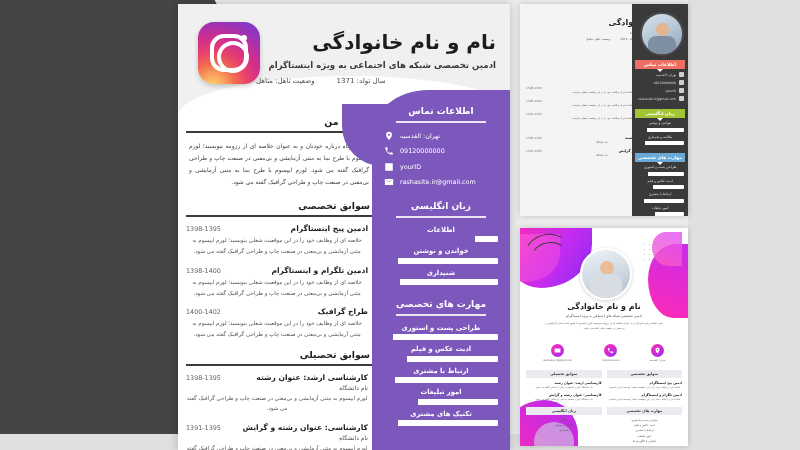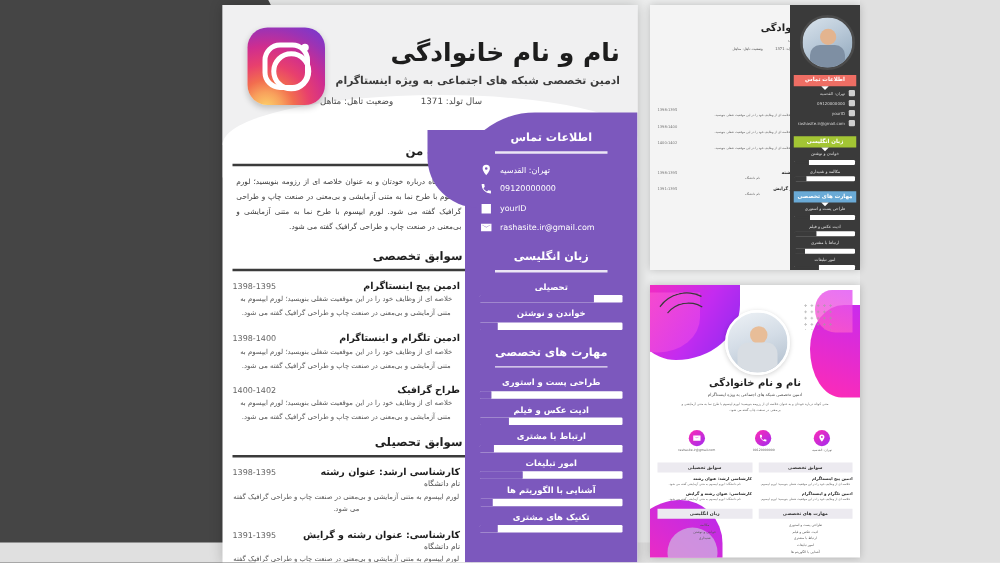--- a/index.html
+++ b/index.html
@@ -281,29 +281,35 @@
               <svg viewBox="0 0 24 24">
                 <path d="M2 5h20v14H2zm2 2l8 5 8-5v-.3L12 11 4 6.7z"></path>
               </svg>
             </span>
         </div>
 
         <div style="margin-top:14px">
           <div class="p-h">زبان انگلیسی</div>
           <div class="p-rule"></div>
           <div class="sk">
-            <div class="sk-l">تحصیلی</div>
+            <div class="sk-l">اطلاعات</div>
             <div class="sk-bar">
                 <div class="sk-fill" style="width: 80%;"></div>
               </div>
           </div>
           <div class="sk">
             <div class="sk-l">خواندن و نوشتن</div>
             <div class="sk-bar">
                 <div class="sk-fill" style="width: 12%;"></div>
+              </div>
+          </div>
+          <div class="sk">
+            <div class="sk-l">شنیداری</div>
+            <div class="sk-bar">
+                <div class="sk-fill" style="width: 14%;"></div>
               </div>
           </div>
         </div>
 
         <div style="margin-top:14px">
           <div class="p-h">مهارت های تخصصی</div>
           <div class="p-rule"></div>
           <div class="sk">
             <div class="sk-l">طراحی پست و استوری</div>
             <div class="sk-bar">
@@ -319,26 +325,20 @@
           <div class="sk">
             <div class="sk-l">ارتباط با مشتری</div>
             <div class="sk-bar">
                 <div class="sk-fill" style="width: 10%;"></div>
               </div>
           </div>
           <div class="sk">
             <div class="sk-l">امور تبلیغات</div>
             <div class="sk-bar">
                 <div class="sk-fill" style="width: 30%;"></div>
-              </div>
-          </div>
-          <div class="sk">
-            <div class="sk-l">آشنایی با الگوریتم ها</div>
-            <div class="sk-bar">
-                <div class="sk-fill" style="width: 9%;"></div>
               </div>
           </div>
           <div class="sk">
             <div class="sk-l">تکنیک های مشتری</div>
             <div class="sk-bar">
                 <div class="sk-fill" style="width: 12%;"></div>
               </div>
           </div>
         </div>
       </div>

